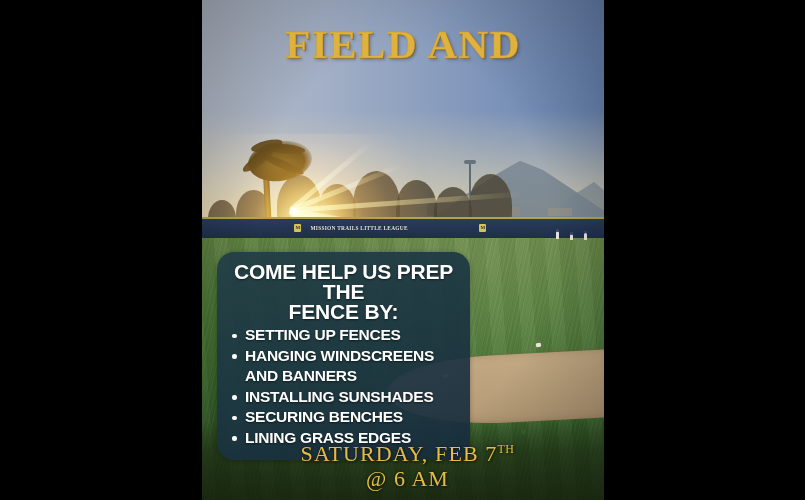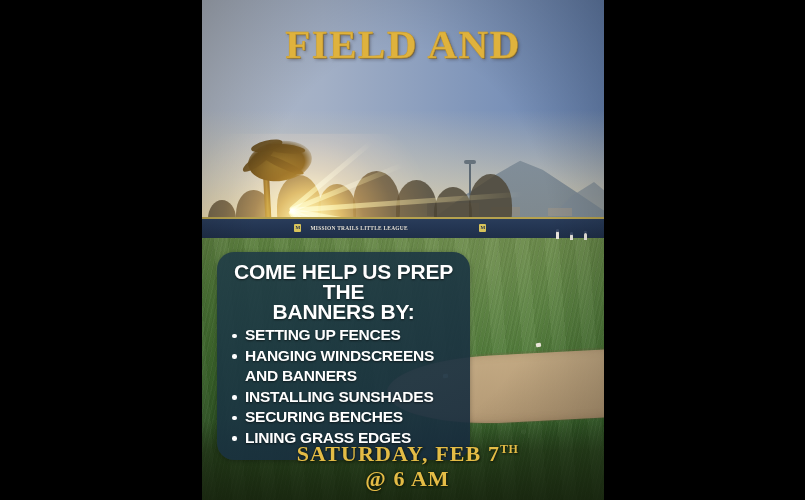--- a/index.html
+++ b/index.html
@@ -300,21 +300,21 @@
   }
   .bullets li.cont { padding-left:18px; }
 
   
   .date-block {
     position:absolute; left:0; bottom:9px; width:100%;
     text-align:center; z-index:9;
   }
   .date-line {
     font-family:"Liberation Serif", serif;
-    font-weight:bold;
+    font-weight:normal;
     color:#e4bc46;
     font-size:22px;
     line-height:25px;
     letter-spacing:1.1px;
     text-shadow:1px 1px 2px rgba(20,28,10,.85), 0 0 3px rgba(0,0,0,.5);
     white-space:nowrap;
     margin-left:9px;
   }
   .date-line sup {
     font-size:12px;
@@ -390,21 +390,21 @@
 
     <div class="side-vignette"></div>
     <div class="bottom-vignette"></div>
 
     <div class="title-block">
       <div class="title-line">FIELD AND</div>
     </div>
 
     <div class="info-card">
       <div class="card-head">COME HELP US PREP THE</div>
-      <div class="card-head">BANNERS BY:</div>
+      <div class="card-head">FENCE BY:</div>
       <ul class="bullets">
         <li class="dot">SETTING UP FENCES</li>
         <li class="dot">HANGING WINDSCREENS</li>
         <li class="cont">AND BANNERS</li>
         <li class="dot">INSTALLING  SUNSHADES</li>
         <li class="dot">SECURING BENCHES</li>
         <li class="dot">LINING GRASS EDGES</li>
       </ul>
     </div>
 

